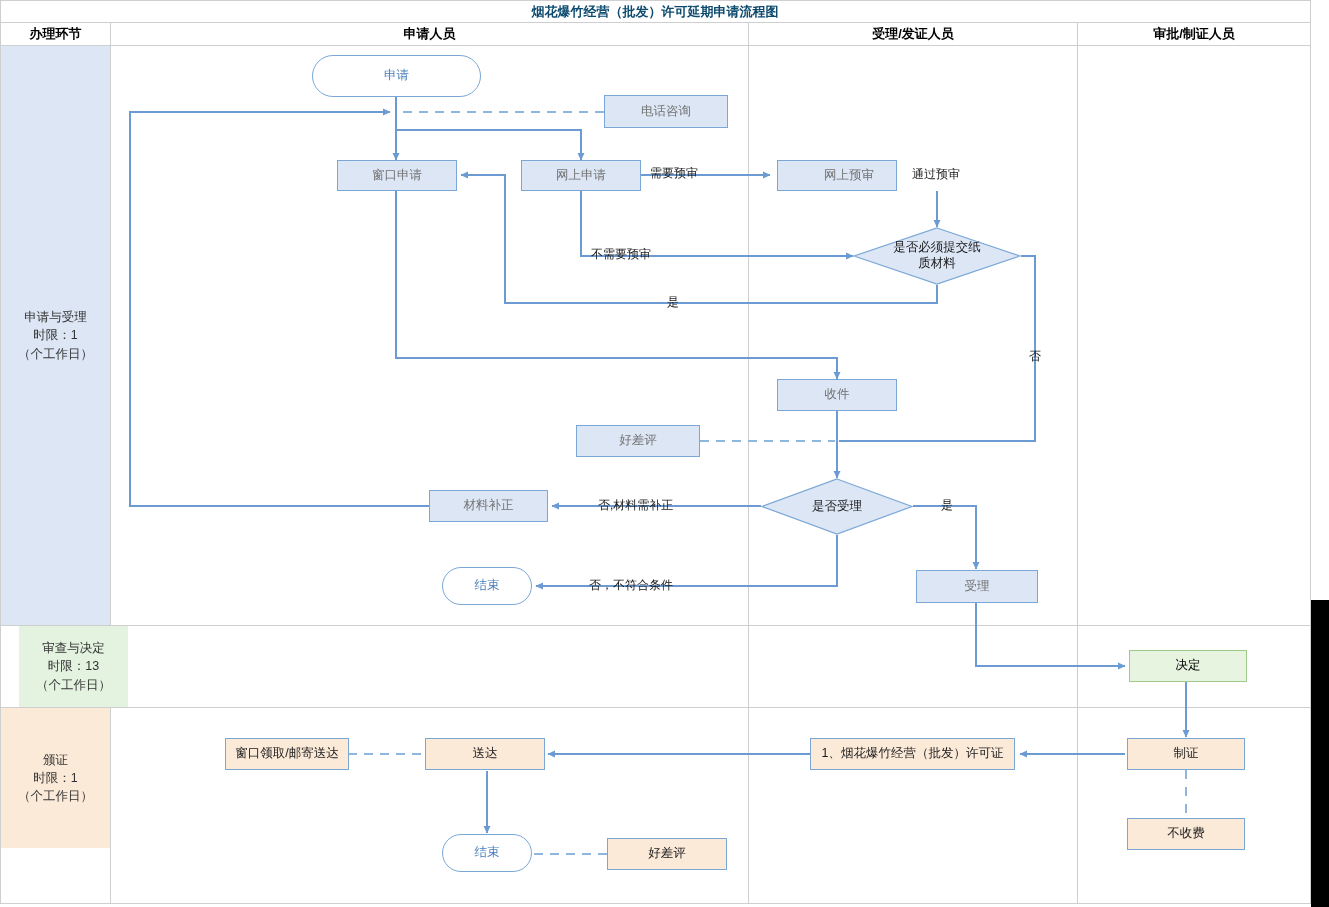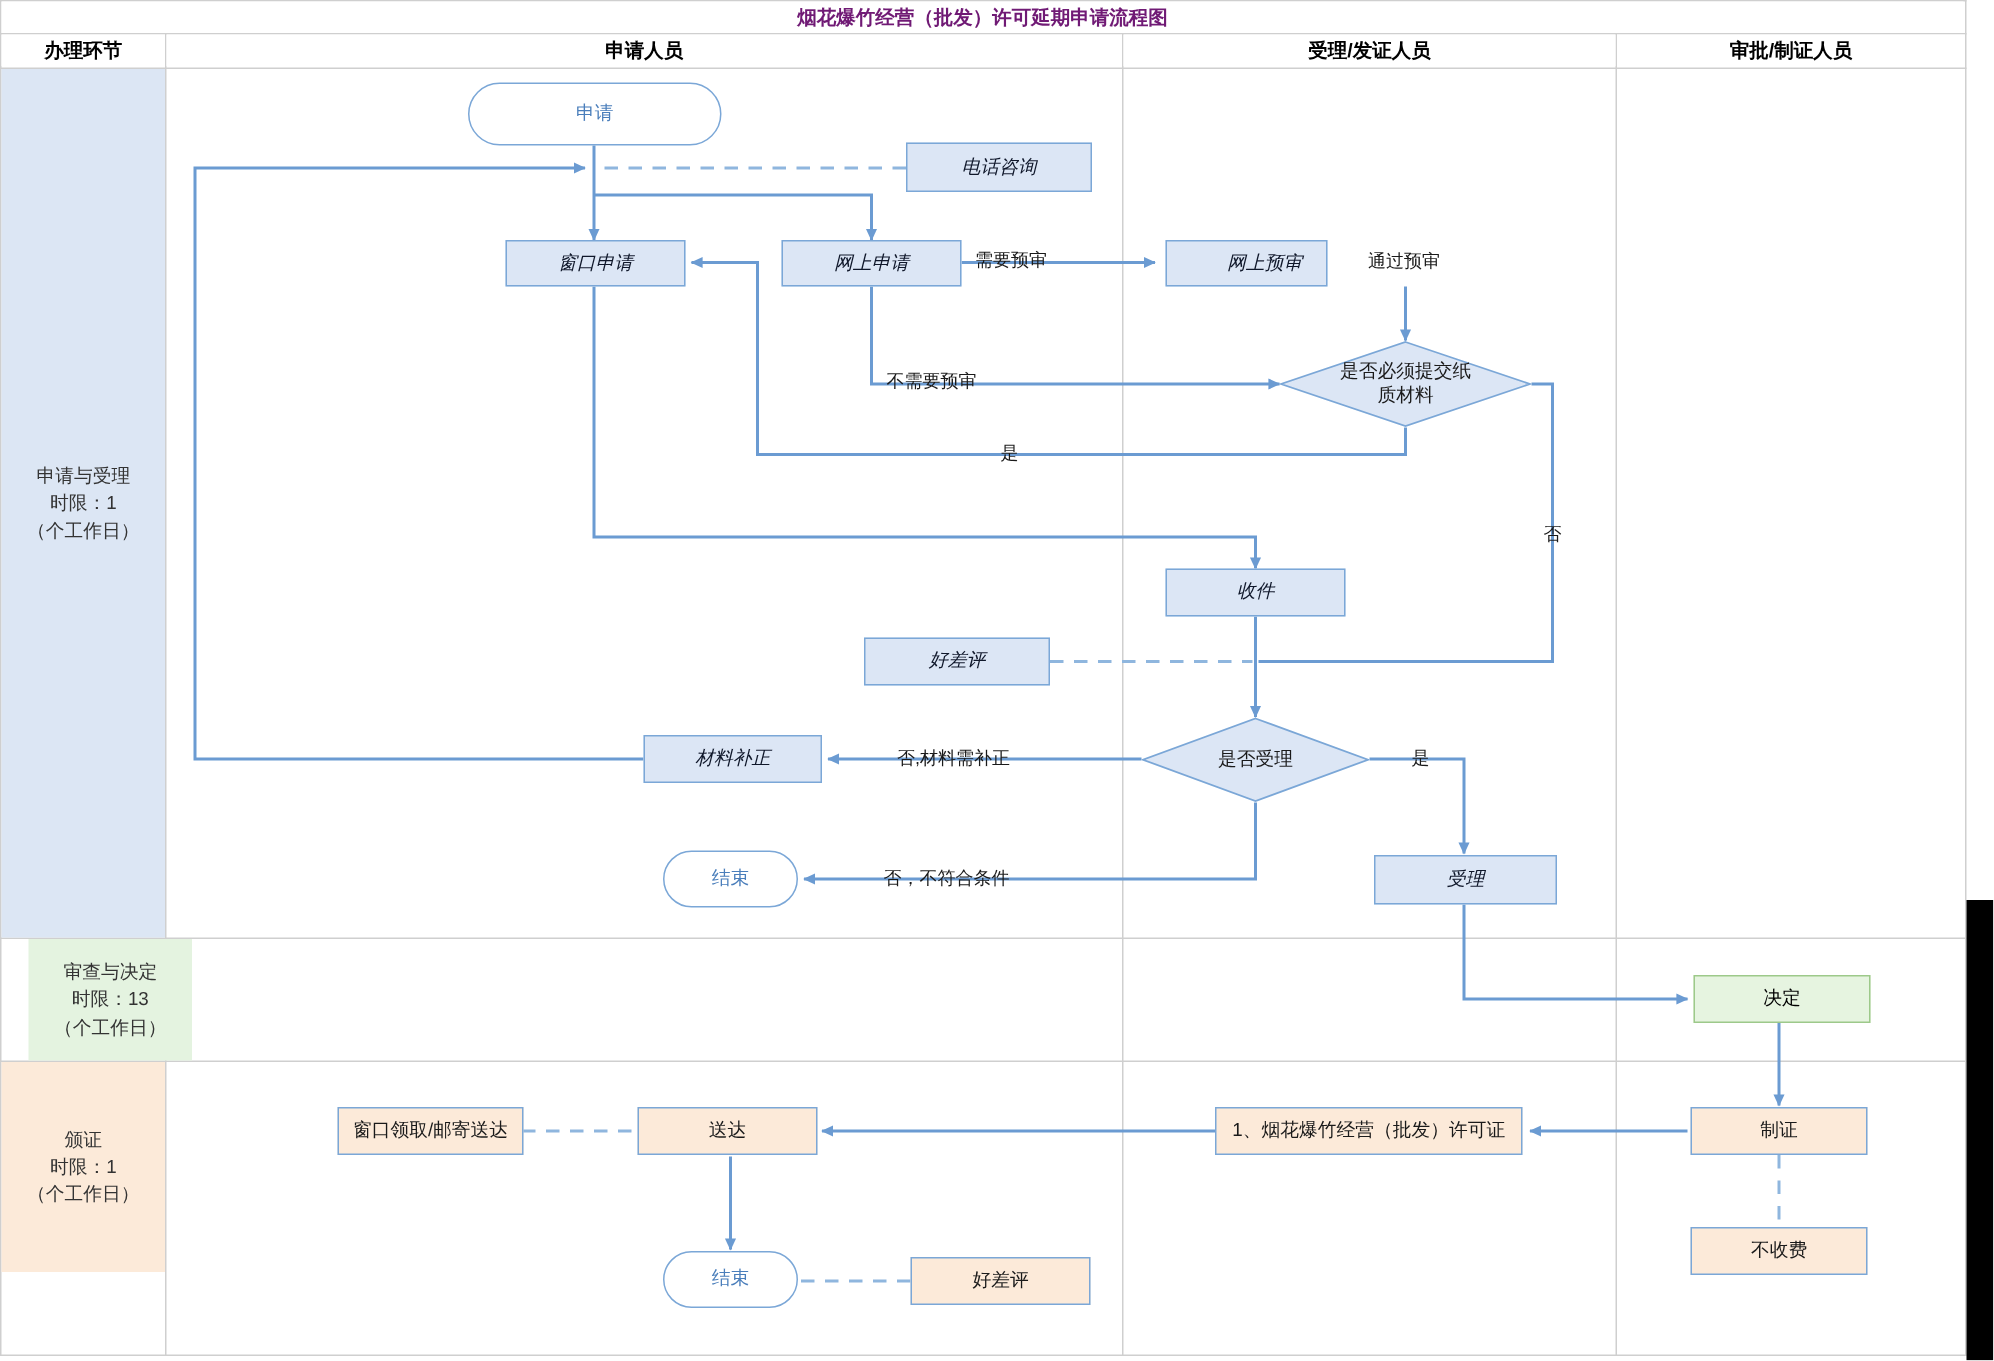--- a/index.html
+++ b/index.html
@@ -7,21 +7,21 @@
   #page{position:relative;width:1329px;height:907px;overflow:hidden;background:#fff;}
 
   
   .tbl-line{position:absolute;background:#cfcfcf;}
   .tbl-line.v{width:1px;}
   .tbl-line.h{height:1px;}
 
   .title-bar{
     position:absolute;left:1px;top:1px;width:1308px;height:21px;
     display:flex;align-items:center;justify-content:center;
-    font-size:13px;font-weight:bold;color:#701a75;background:#fff;
+    font-size:13px;font-weight:bold;color:#0c4a6e;background:#fff;
   }
   .hdr-cell{
     position:absolute;height:21px;display:flex;align-items:center;justify-content:center;
     font-size:13px;font-weight:bold;color:#000;background:#fff;
   }
 
   .stage-cell{
     position:absolute;display:flex;flex-direction:column;align-items:center;justify-content:center;
     font-size:12.5px;color:#333;line-height:1.45;text-align:center;
   }
@@ -32,21 +32,21 @@
   
   #flow{position:absolute;left:0;top:0;width:1329px;height:907px;}
 
   
   .node{
     position:absolute;box-sizing:border-box;
     display:flex;align-items:center;justify-content:center;
     font-size:12.5px;line-height:1.25;text-align:center;
     border:1px solid #7ba7d7;
   }
-  .n-blue{background:#dce6f5;color:#0f172a;font-style:italic;}
+  .n-blue{background:#dce6f5;color:#737373;}
   .n-green{background:#e6f4e0;border-color:#9dc98a;color:#000000;}
   .n-peach{background:#fcead9;border-color:#7ba7d7;color:#1a1a1a;}
   .n-term{
     background:#ffffff;border:1px solid #7ba7d7;border-radius:22px;
     color:#4a7ebb;
   }
   .n-diamond{
     position:absolute;display:flex;align-items:center;justify-content:center;
     font-size:12.5px;line-height:1.25;text-align:center;color:#1a1a1a;
     background:transparent;border:0;
@@ -167,21 +167,21 @@
   </svg>
 
   <div class="node n-term" style="left:312px;top:55px;width:169px;height:42px;">申请</div>
 
   <div class="node n-blue" style="left:604px;top:95px;width:124px;height:33px;">电话咨询</div>
 
   <div class="node n-blue" style="left:337px;top:160px;width:120px;height:31px;">窗口申请</div>
 
   <div class="node n-blue" style="left:521px;top:160px;width:120px;height:31px;">网上申请</div>
 
-  <div class="node n-blue" style="left:777px;top:160px;width:108px;height:31px;padding-left:24px;">网上预审</div>
+  <div class="node n-blue" style="left:777px;top:160px;width:120px;height:31px;padding-left:24px;">网上预审</div>
 
   <div class="n-diamond" style="left:853px;top:227px;width:168px;height:58px;">
     <svg class="dshape" viewBox="0 0 168 58" preserveAspectRatio="none" xmlns="http://www.w3.org/2000/svg">
       <polygon points="84,1 167,29 84,57 1,29" fill="#dce6f5" stroke="#7ba7d7" stroke-width="1.2"></polygon>
     </svg>
     <span class="dlabel" style="display:block;width:90px;">是否必须提交纸质材料</span>
   </div>
 
   <div class="node n-blue" style="left:777px;top:379px;width:120px;height:32px;">收件</div>
 

